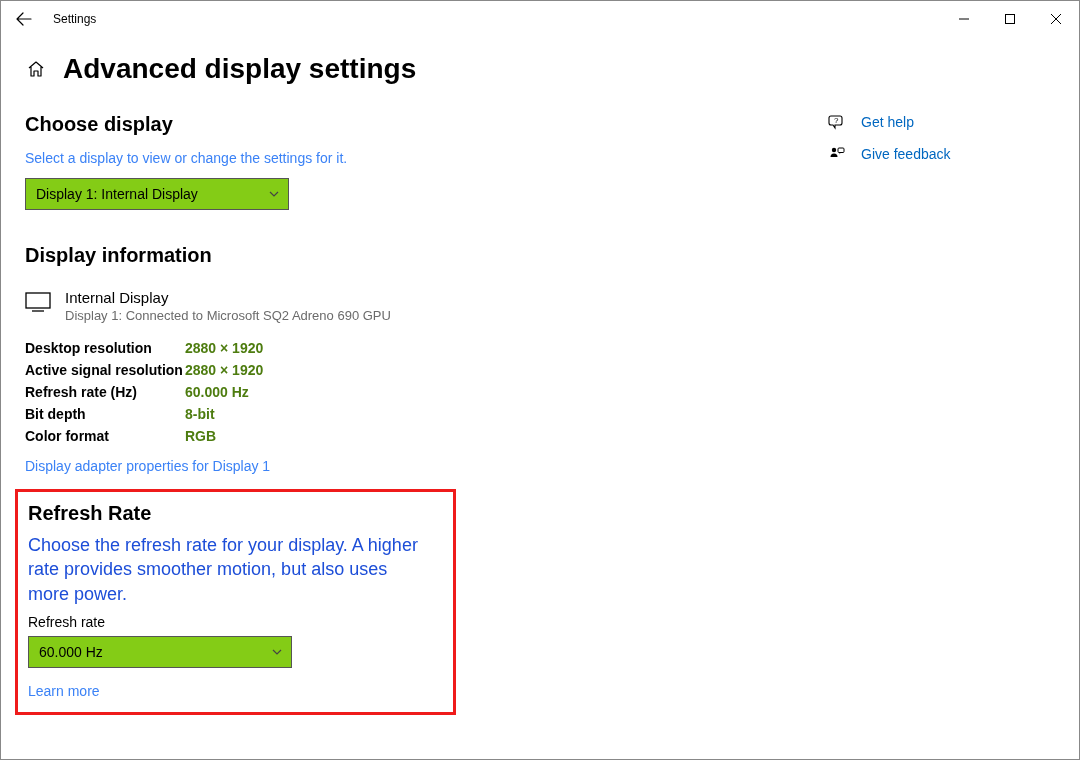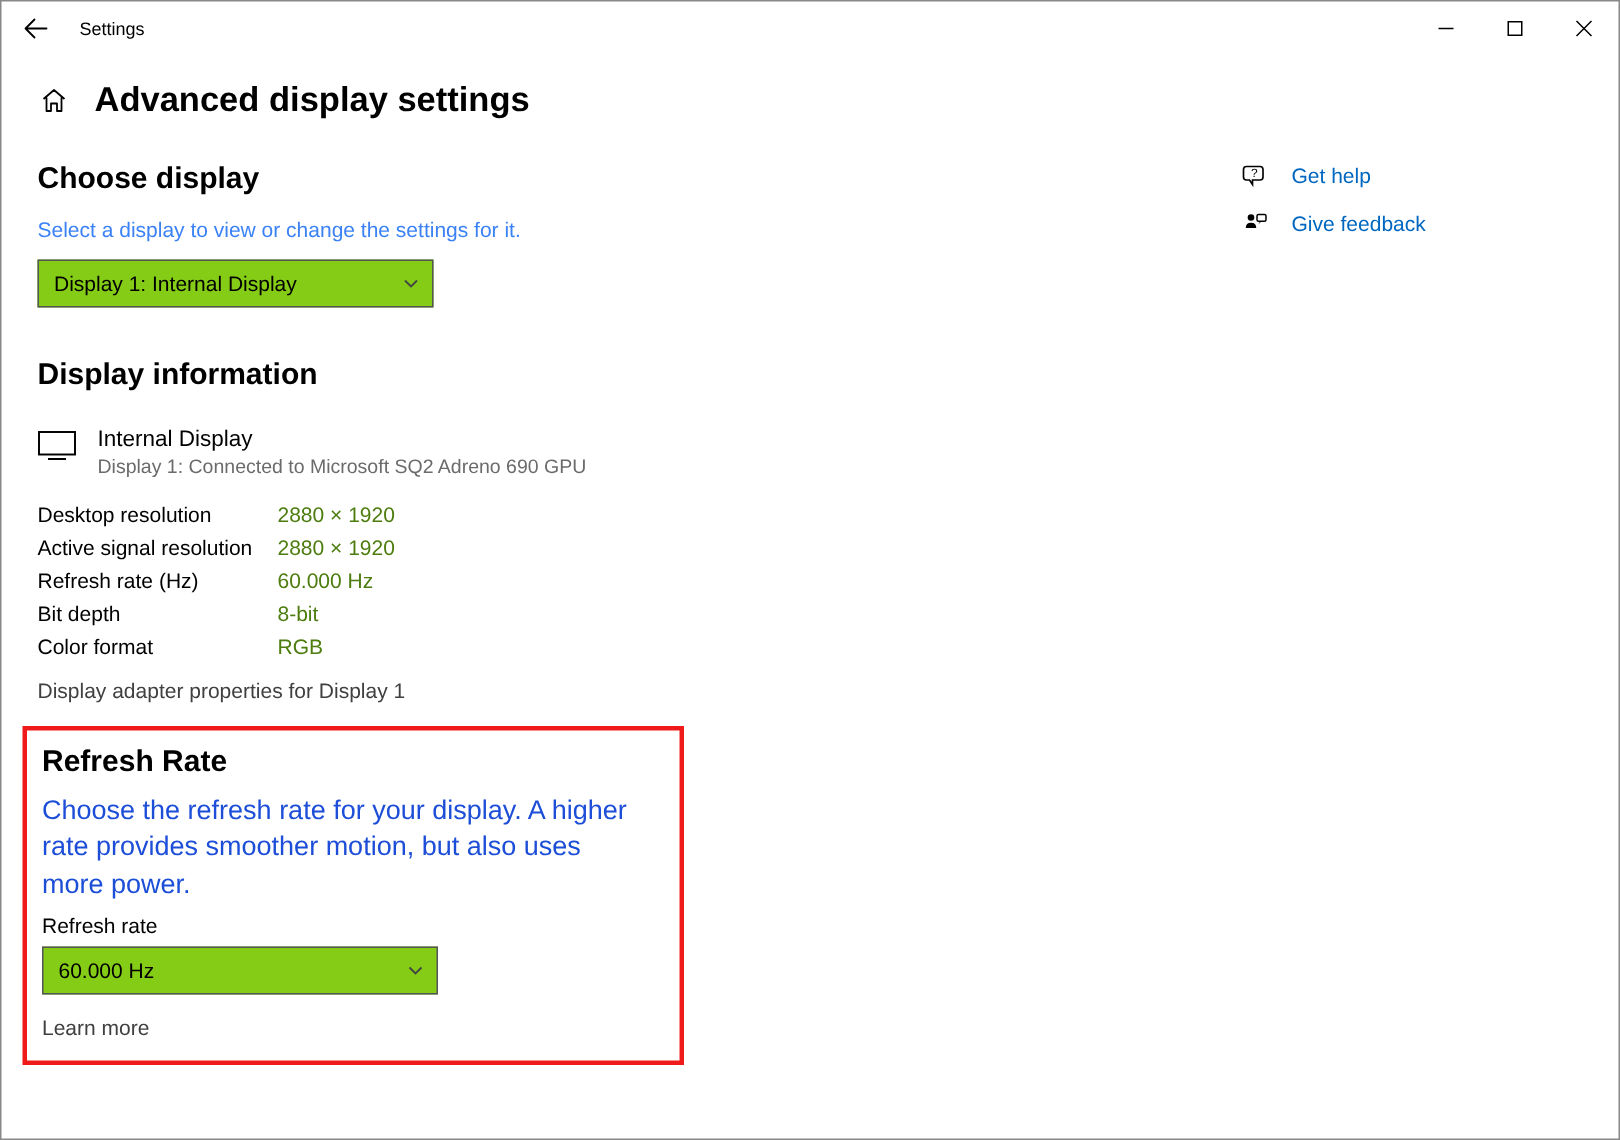--- a/index.html
+++ b/index.html
@@ -36,21 +36,21 @@
   .content { padding: 16px 24px 0 24px; }
   .page-header {
     display:flex; align-items:center;
     margin-bottom:28px;
   }
   .home-ic {
     width:22px; height:22px;
     display:flex; align-items:center; justify-content:center;
     margin-right:16px;
   }
-  .page-title { font-size:23px; font-weight:600;text-align:center; }
+  .page-title { font-size:28px; font-weight:600;text-align:center; }
 
   .columns { display:flex; }
   .main-col { width:790px; }
   .side-col { margin-left:10px; }
 
   h2.section { font-size:20px; font-weight:600; margin:0 0 14px 0; }
   .hint { font-size:14px; color:#3b82f6; margin-bottom:12px; }
   .subhint { font-size:18px; color:#1d4ed8; margin-bottom:8px; line-height:1.35; max-width:400px; }
 
   .dropdown {
@@ -65,25 +65,25 @@
   .chev { display:flex; align-items:center; }
 
   .spacer-lg { height:34px; }
 
   .monitor-row { display:flex; align-items:flex-start; margin-bottom:14px; }
   .monitor-ic { width:28px; margin-right:12px; margin-top:2px; }
   .disp-name { font-size:15px; font-weight:400; }
   .disp-sub { font-size:13px; color:#6b6b6b; margin-top:2px; }
 
   .info-table { font-size:14px; }
-  .info-row { display:flex; padding:3px 0; }
+  .info-row { display:flex; padding:3px 0;font-weight:bold; }
   .info-label { width:160px; }
   .info-value { color:#4d7c0f; }
 
-  .link { color:#404040; font-size:14px; cursor:pointer; display:inline-block; }
+  .link { color:#3b82f6; font-size:14px; cursor:pointer; display:inline-block; }
   .link-row { margin-top:10px; }
 
   .highlight-box {
     border:3px solid #ef1b1b;
     padding:10px 0 12px 0;
     margin-top:14px;
     margin-left:-10px;
     padding-left:10px;
     padding-right:10px;
     width:441px;

